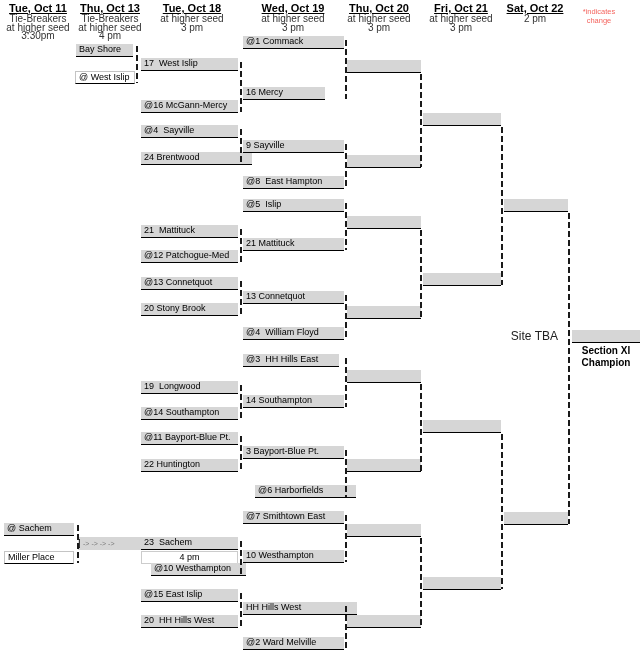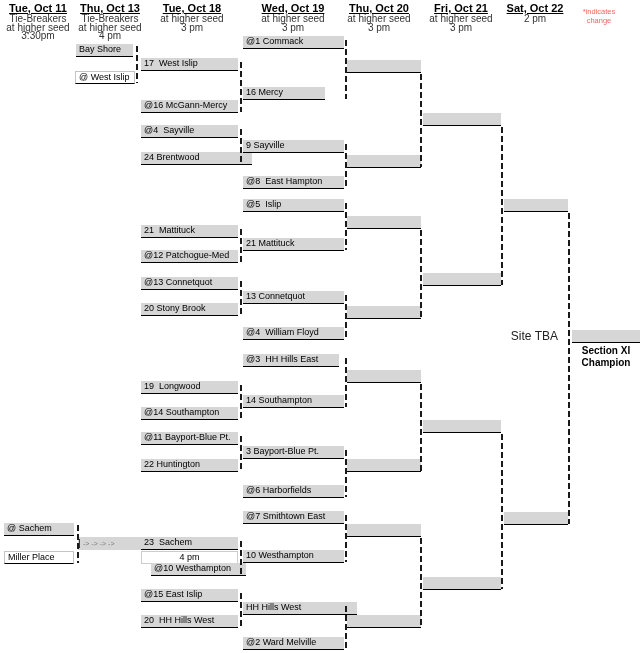--- a/index.html
+++ b/index.html
@@ -97,21 +97,21 @@
   <div class="b" style="left:243px;top:87px;width:82px">16 Mercy</div>
   <div class="b" style="left:243px;top:140px;width:101px">9 Sayville</div>
   <div class="b" style="left:243px;top:176px;width:101px">@8  East Hampton</div>
   <div class="b" style="left:243px;top:199px;width:101px">@5  Islip</div>
   <div class="b" style="left:243px;top:238px;width:101px">21 Mattituck</div>
   <div class="b" style="left:243px;top:291px;width:101px">13 Connetquot</div>
   <div class="b" style="left:243px;top:327px;width:101px">@4  William Floyd</div>
   <div class="b" style="left:243px;top:354px;width:96px">@3  HH Hills East</div>
   <div class="b" style="left:243px;top:395px;width:101px">14 Southampton</div>
   <div class="b" style="left:243px;top:446px;width:101px">3 Bayport-Blue Pt.</div>
-  <div class="b" style="left:243px;top:485px;width:101px">@6 Harborfields</div>
+  <div class="b" style="left:255px;top:485px;width:101px">@6 Harborfields</div>
   <div class="b" style="left:243px;top:511px;width:101px">@7 Smithtown East</div>
   <div class="b" style="left:243px;top:550px;width:101px">10 Westhampton</div>
   <div class="b" style="left:243px;top:602px;width:114px">HH Hills West</div>
   <div class="b" style="left:243px;top:637px;width:101px">@2 Ward Melville</div>
 
   <div class="b" style="left:347px;top:60px;width:74px"></div>
   <div class="b" style="left:347px;top:155px;width:74px"></div>
   <div class="b" style="left:347px;top:216px;width:74px"></div>
   <div class="b" style="left:347px;top:306px;width:74px"></div>
   <div class="b" style="left:347px;top:370px;width:74px"></div>

